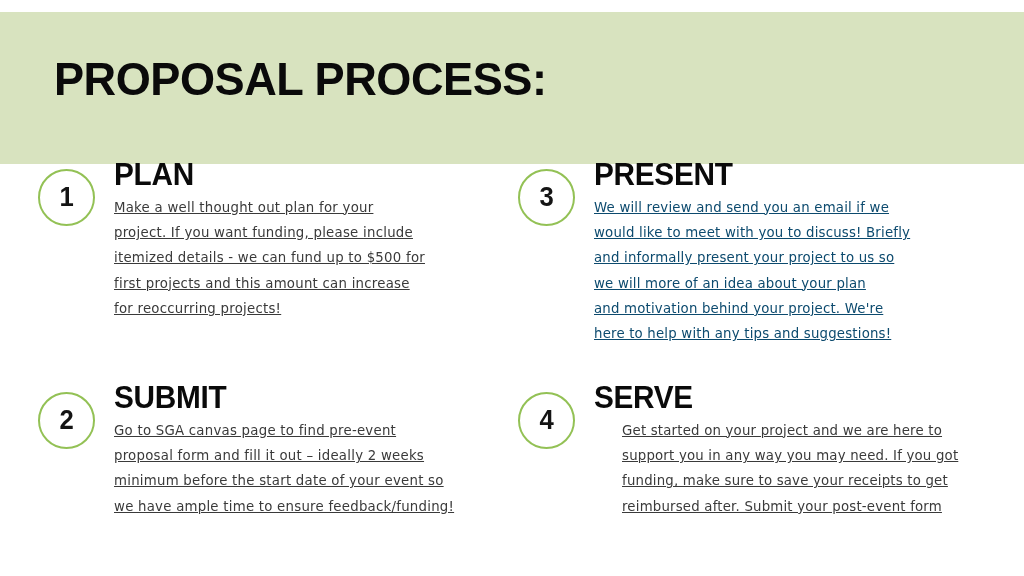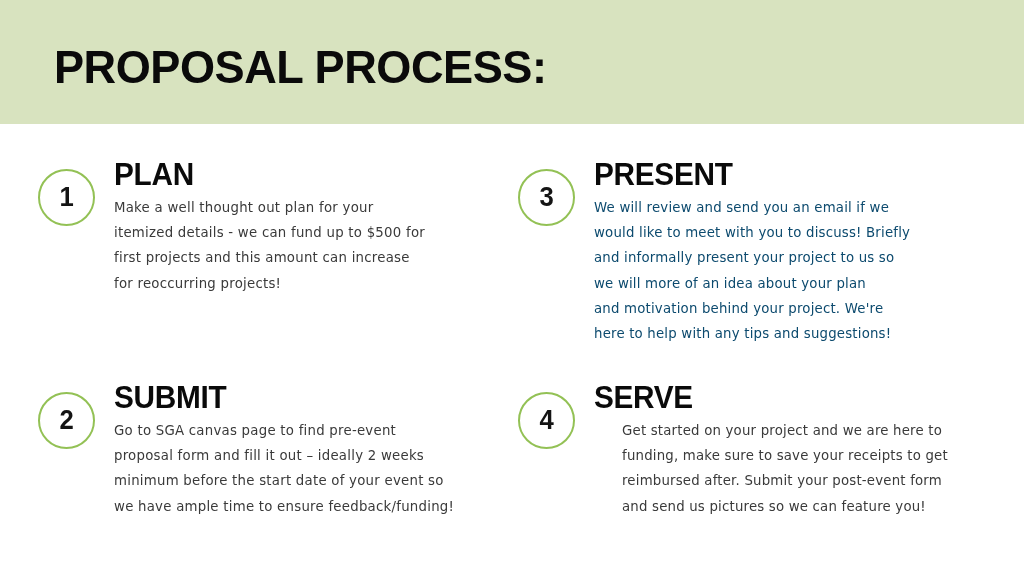--- a/index.html
+++ b/index.html
@@ -12,23 +12,23 @@
   .slide {
     position:relative;
     width:1024px;
     height:576px;
     background:#ffffff;
   }
 
   
   .header-band {
     position:absolute;
-    left:0; top:0;
+    left:0; top:12px;
     width:1024px;
-    height:124px;
+    height:152px;
     background:#d8e3bf;
   }
   .slide-title {
     position:absolute;
     left:54px;
     top:43px;
     font-family:"Liberation Sans", sans-serif;
     font-size:47px;
     font-weight:bold;
     letter-spacing:-0.5px;
@@ -93,21 +93,21 @@
     margin-bottom:2px;
     white-space:nowrap;
   }
   .step-text {
     font-family:"DejaVu Sans", sans-serif;
     font-size:13.3px;
     color:#3a3a3a;
     line-height:25.3px;
     letter-spacing:0.25px;
   }
-  .step-text .tline { display:block; white-space:nowrap; }
+  .step-text .tline { display:block; white-space:nowrap;text-decoration:underline; }
   .step-3 .step-text, .step-4 .step-text { letter-spacing:0.2px; }
 </style>
 </head>
 <body>
 
 <div class="slide" style="background: rgb(255, 255, 255);">
 
   <div class="header-band" style="background: rgb(216, 227, 191);">
     <div class="slide-title" style="color: rgb(10, 10, 10);">PROPOSAL PROCESS:</div>
   </div>
@@ -115,20 +115,21 @@
   <div class="steps">
 
     <div class="step step-1">
       <div class="badge" style="border-color: rgb(147, 193, 85);">
         <span class="badge-num">1</span>
       </div>
       <div class="step-body">
         <div class="step-heading" style="color: rgb(10, 10, 10);">PLAN</div>
         <div class="step-text" style="color: rgb(58, 58, 58);">
           <span class="tline">Make a well thought out plan for your</span>
+          <span class="tline">project. If you want funding, please include</span>
           <span class="tline">itemized details - we can fund up to $500 for</span>
           <span class="tline">first projects and this amount can increase</span>
           <span class="tline">for reoccurring projects!</span>
         </div>
       </div>
     </div>
 
     <div class="step step-2">
       <div class="badge" style="border-color: rgb(147, 193, 85);">
         <span class="badge-num">2</span>
@@ -162,21 +163,21 @@
     </div>
 
     <div class="step step-4">
       <div class="badge" style="border-color: rgb(147, 193, 85);">
         <span class="badge-num">4</span>
       </div>
       <div class="step-body">
         <div class="step-heading" style="color: rgb(10, 10, 10);">SERVE</div>
         <div class="step-text" style="color: rgb(58, 58, 58); margin-left: 28px;">
           <span class="tline">Get started on your project and we are here to</span>
+          <span class="tline">support you in any way you may need. If you got</span>
           <span class="tline">funding, make sure to save your receipts to get</span>
           <span class="tline">reimbursed after. Submit your post-event form</span>
-          <span class="tline">and send us pictures so we can feature you!</span>
         </div>
       </div>
     </div>
 
   </div>
 </div>
 
 </body></html>

